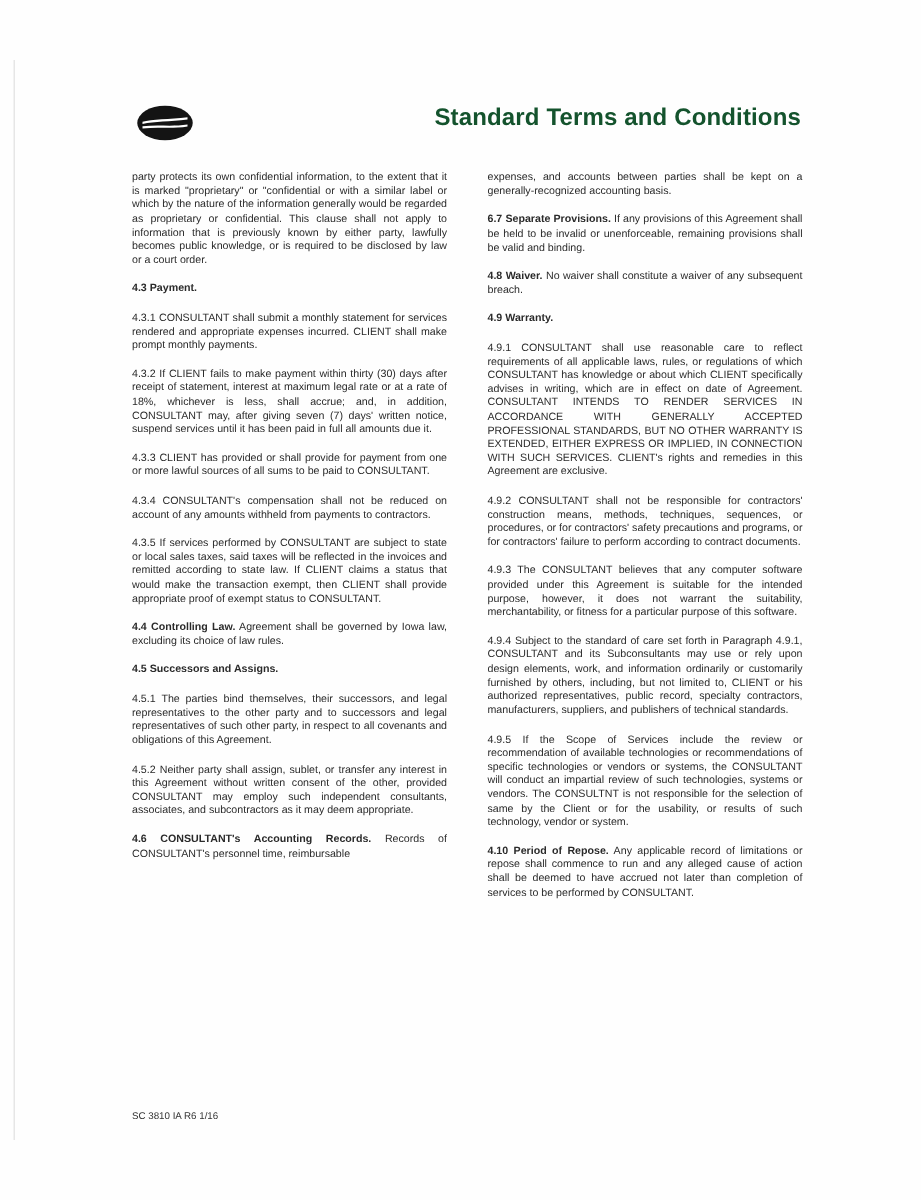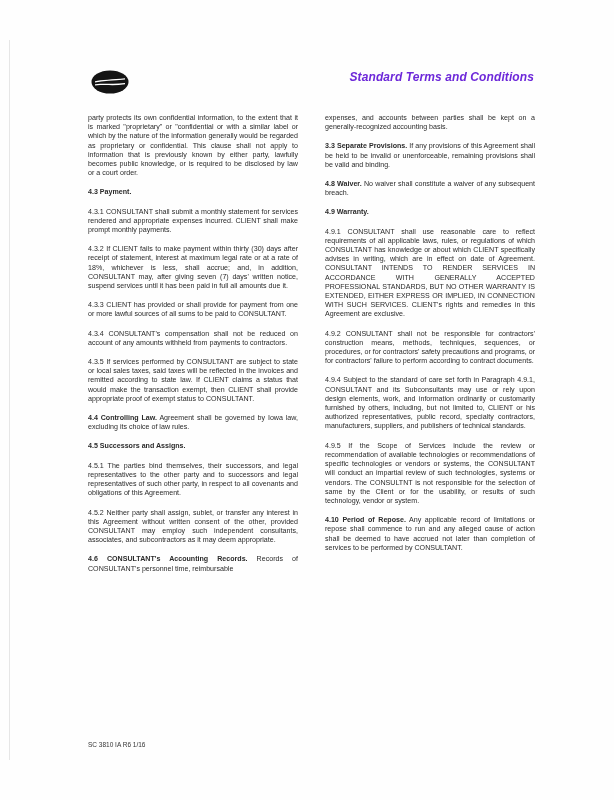--- a/index.html
+++ b/index.html
@@ -28,25 +28,24 @@
       background: #e6e6e6;
     }
     .logo {
       position: absolute;
       left: 91px; top: 70px;
       width: 38px; height: 24px;
     }
     .doc-title {
       position: absolute;
       right: 80px; top: 70px;
-      font-size: 12px;
+      font-size: 16px;
       font-weight: bold;
-      color: #6d28d9;
+      color: #14532d;
       letter-spacing: 0.1px;
-      font-style: italic;
     }
     .col {
       position: absolute;
       top: 94px;
       width: 210px;
       font-size: 7.1px;
       line-height: 9.2px;
       color: #2a2a2a;
       margin-top: 20px;
     }
@@ -92,24 +91,25 @@
     <p class="para">4.3.5  If services performed by CONSULTANT are subject to state or local sales taxes, said taxes will be reflected in the invoices and remitted according to state law.  If CLIENT claims a status that would make the transaction exempt, then CLIENT shall provide appropriate proof of exempt status to CONSULTANT.</p>
     <p class="para"><span class="b">4.4  Controlling Law.</span> <span>Agreement shall be governed by Iowa law, excluding its choice of law rules.</span></p>
     <p class="heading">4.5  Successors and Assigns.</p>
     <p class="para">4.5.1  The parties bind themselves, their successors, and legal representatives to the other party and to successors and legal representatives of such other party, in respect to all covenants and obligations of this Agreement.</p>
     <p class="para">4.5.2  Neither party shall assign, sublet, or transfer any interest in this Agreement without written consent of the other, provided CONSULTANT may employ such independent consultants, associates, and subcontractors as it may deem appropriate.</p>
     <p class="para"><span class="b">4.6  CONSULTANT's Accounting Records.</span> <span>Records of CONSULTANT's personnel time, reimbursable</span></p>
   </div>
 
   <div class="col col-right">
     <p class="para">expenses, and accounts between parties shall be kept on a generally-recognized accounting basis.</p>
-    <p class="para"><span class="b">3.3  Separate Provisions.</span> <span>If any provisions of this Agreement shall be held to be invalid or unenforceable, remaining provisions shall be valid and binding.</span></p>
+    <p class="para"><span class="b">6.7  Separate Provisions.</span> <span>If any provisions of this Agreement shall be held to be invalid or unenforceable, remaining provisions shall be valid and binding.</span></p>
     <p class="para"><span class="b">4.8  Waiver.</span> <span>No waiver shall constitute a waiver of any subsequent breach.</span></p>
     <p class="heading">4.9  Warranty.</p>
     <p class="para">4.9.1  CONSULTANT shall use reasonable care to reflect requirements of all applicable laws, rules, or regulations of which CONSULTANT has knowledge or about which CLIENT specifically advises in writing, which are in effect on date of Agreement. CONSULTANT INTENDS TO RENDER SERVICES IN ACCORDANCE WITH GENERALLY ACCEPTED PROFESSIONAL STANDARDS, BUT NO OTHER WARRANTY IS EXTENDED, EITHER EXPRESS OR IMPLIED, IN CONNECTION WITH SUCH SERVICES. CLIENT's rights and remedies in this Agreement are exclusive.</p>
     <p class="para">4.9.2  CONSULTANT shall not be responsible for contractors' construction means, methods, techniques, sequences, or procedures, or for contractors' safety precautions and programs, or for contractors' failure to perform according to contract documents.</p>
+    <p class="para">4.9.3  The CONSULTANT believes that any computer software provided under this Agreement is suitable for the intended purpose, however, it does not warrant the suitability, merchantability, or fitness for a particular purpose of this software.</p>
     <p class="para">4.9.4  Subject to the standard of care set forth in Paragraph 4.9.1, CONSULTANT and its Subconsultants may use or rely upon design elements, work, and information ordinarily or customarily furnished by others, including, but not limited to, CLIENT or his authorized representatives, public record, specialty contractors, manufacturers, suppliers, and publishers of technical standards.</p>
     <p class="para">4.9.5  If the Scope of Services include the review or recommendation of available technologies or recommendations of specific technologies or vendors or systems, the CONSULTANT will conduct an impartial review of such technologies, systems or vendors. The CONSULTNT is not responsible for the selection of same by the Client or for the usability, or results of such technology, vendor or system.</p>
     <p class="para"><span class="b">4.10  Period of Repose.</span> <span>Any applicable record of limitations or repose shall commence to run and any alleged cause of action shall be deemed to have accrued not later than completion of services to be performed by CONSULTANT.</span></p>
   </div>
 
   <div class="footer">SC 3810 IA R6 1/16</div>
 </div>
 
 </body></html>

